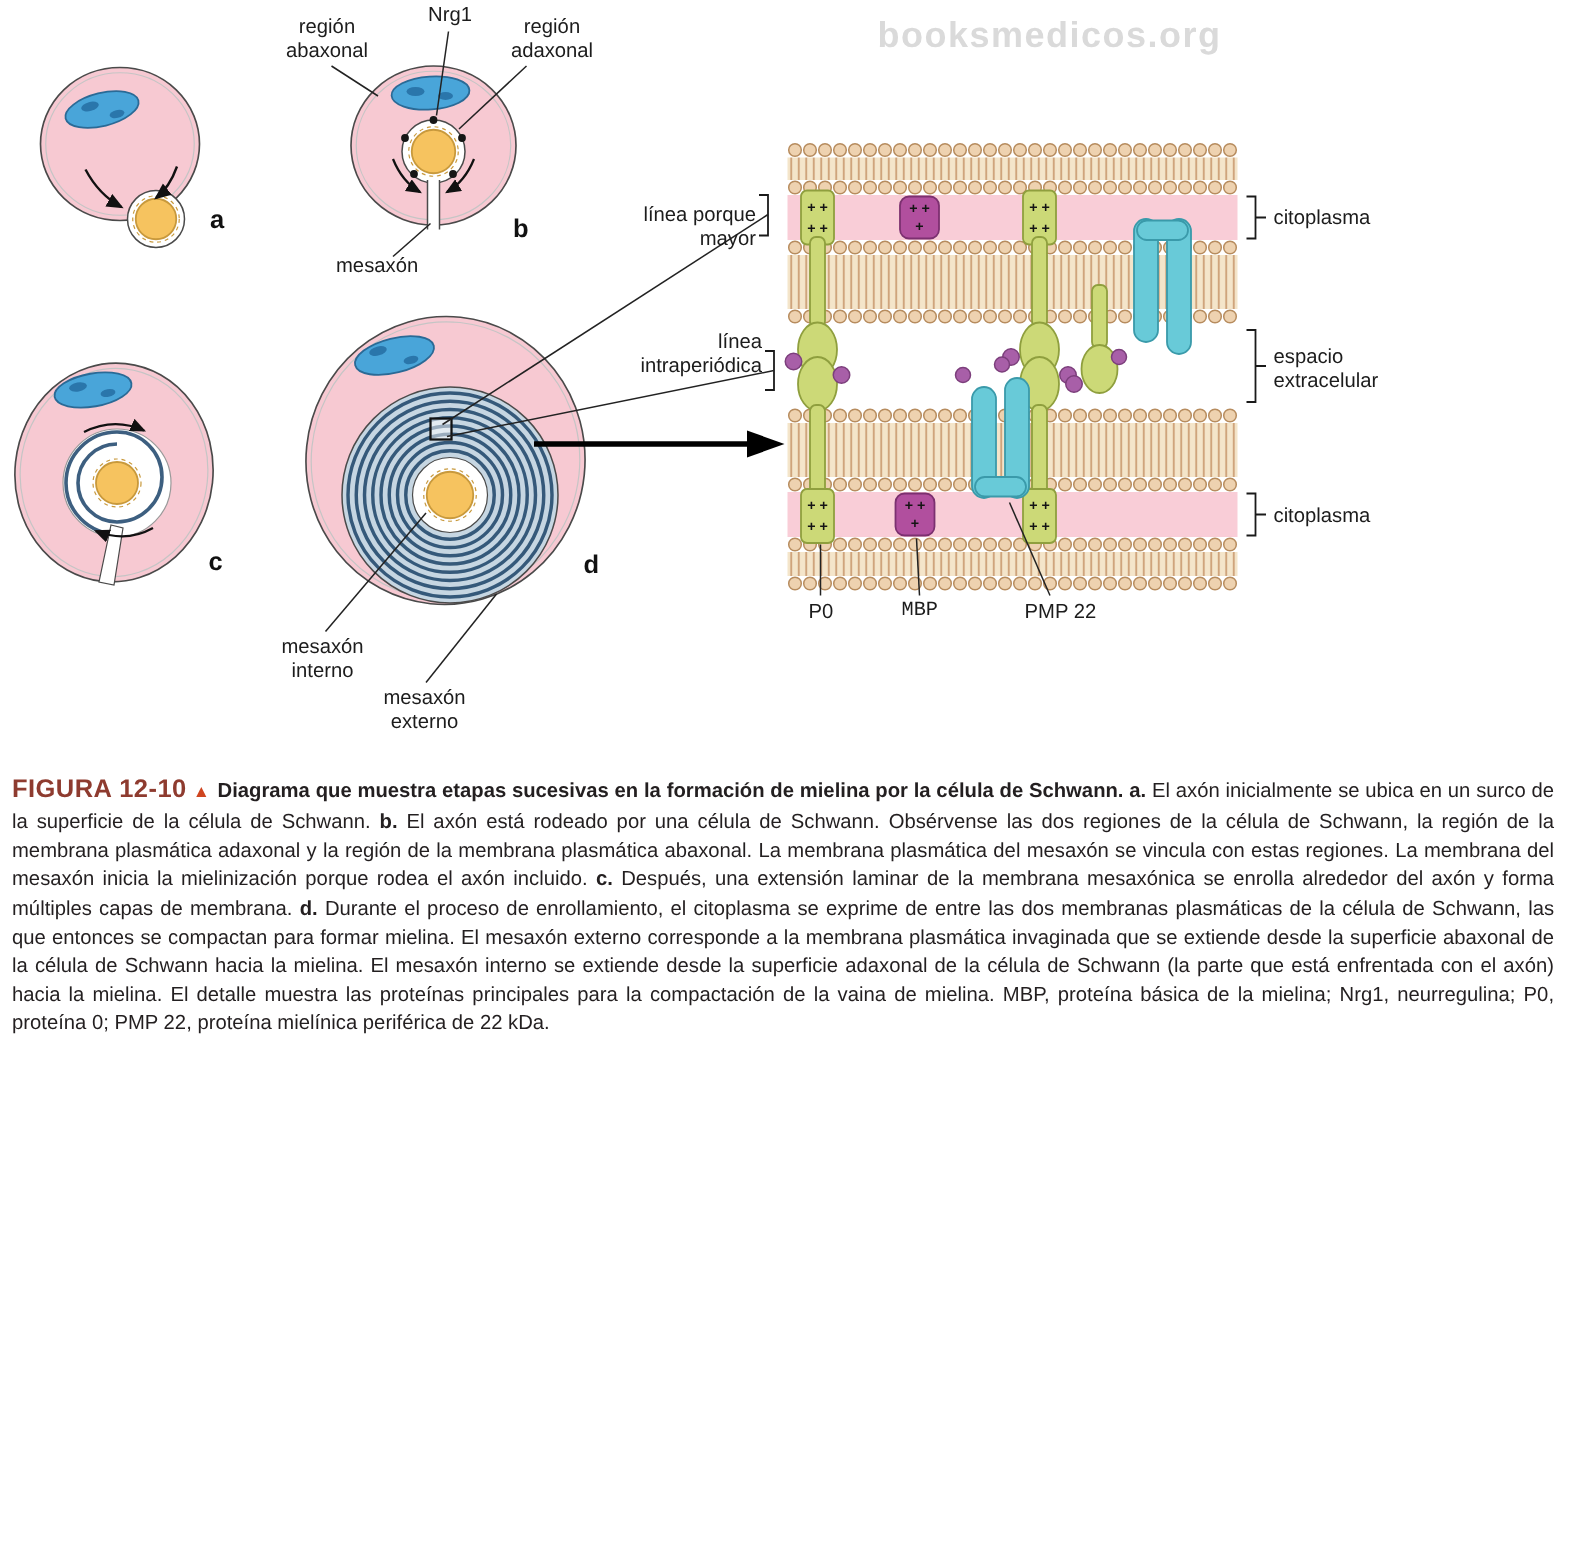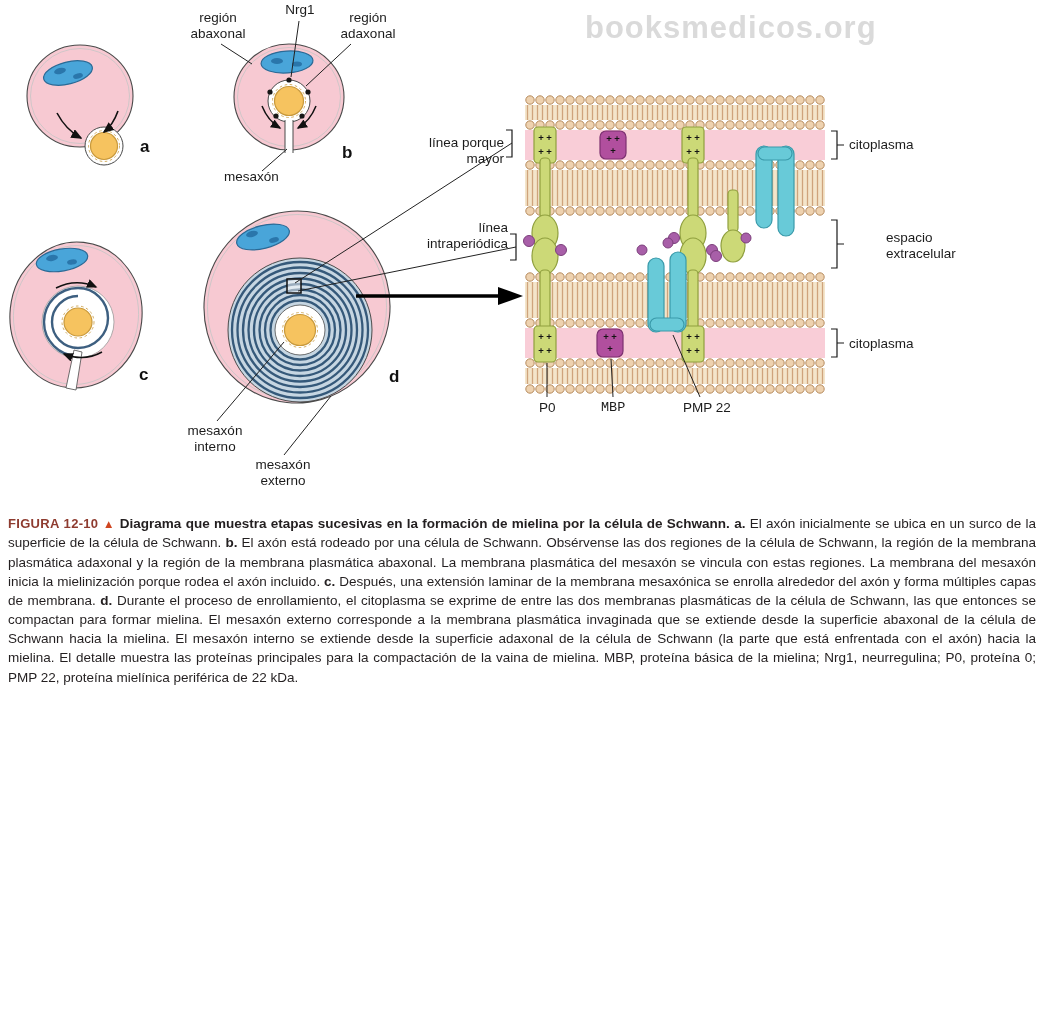--- a/index.html
+++ b/index.html
@@ -4,25 +4,25 @@
 <style>
   * { box-sizing: border-box; }
   html,body { margin:0; padding:0; background:#ffffff; }
   body { width:1053px; height:1029px; font-family:"Liberation Sans", sans-serif; }
   .page { position:relative; width:1053px; height:1029px; background:#fff; overflow:hidden; }
   svg.canvas { position:absolute; left:0; top:0; }
   .lbl { position:absolute; font-size:13.5px; line-height:1.16; color:#1c1c1c; white-space:pre-line; }
   .ctr { text-align:center; }
   .rgt { text-align:right; }
   .panel-letter { font-size:17px; font-weight:700; color:#111; }
-  .watermark { position:absolute; left:585px; top:10px; font-size:31px; font-weight:700;
+  .watermark { position:absolute; left:585px; top:10px; font-size:24px; font-weight:700;
                color:#dadada; letter-spacing:1px; }
   .caption { position:absolute; left:8px; top:514px; width:1028px; margin:0;
              font-size:13.5px; line-height:1.42; color:#231f20; text-align:justify; }
-  .cap-fig { font-weight:700; font-size:13px; color:#8e3b2f; letter-spacing:0.3px; }
+  .cap-fig { font-weight:700; font-size:17px; color:#8e3b2f; letter-spacing:0.3px; }
   .cap-tri { color:#cf4520; font-size:11.5px; margin:0 5px 0 4px; }
   .cap-b { font-weight:700; }
   .cap-i { }
   text.plus { font-family:"Liberation Sans", sans-serif; font-size:9.5px; font-weight:bold;
               fill:#141414; text-anchor:middle; }
 </style>
 </head>
 <body>
 
 <div class="page">
@@ -272,21 +272,21 @@
 interno</div>
   <div class="lbl ctr" style="left:243px; top:457px; width:80px;">mesaxón
 externo</div>
 
   <div class="lbl rgt" style="left:404px; top:135px; width:100px;">línea porque
 mayor</div>
   <div class="lbl rgt" style="left:406px; top:220px; width:102px;">línea
 intraperiódica</div>
 
   <div class="lbl" style="left:849px; top:137px;">citoplasma</div>
-  <div class="lbl" style="left:849px; top:230px;margin-left:37px;">espacio
+  <div class="lbl" style="left:849px; top:230px;">espacio
 extracelular</div>
   <div class="lbl" style="left:849px; top:336px;">citoplasma</div>
 
   <div class="lbl" style="left:539px; top:400px;">P0</div>
   <div class="lbl" style="left:601px; top:400px;font-family:Liberation Mono, monospace;">MBP</div>
   <div class="lbl" style="left:683px; top:400px;">PMP 22</div>
 
   <p class="caption"><span class="cap-fig">FIGURA 12-10</span><span class="cap-tri">▲</span><span class="cap-b">Diagrama que muestra etapas sucesivas en la formación de mielina por la célula de Schwann.</span><span class="cap-b"> a.</span><span> El axón inicialmente se ubica en un surco de la superficie de la célula de Schwann.</span><span class="cap-b"> b.</span><span> El axón está rodeado por una célula de Schwann. Obsérvense las dos regiones de la célula de Schwann, la región de la membrana plasmática adaxonal y la región de la membrana plasmática abaxonal. La membrana plasmática del mesaxón se vincula con estas regiones. La membrana del mesaxón inicia la mielinización porque rodea el axón incluido.</span><span class="cap-b"> c.</span><span> Después, una extensión laminar de la membrana mesaxónica se enrolla alrededor del axón y forma múltiples capas de membrana.</span><span class="cap-b"> d.</span><span> Durante el proceso de enrollamiento, el citoplasma se exprime de entre las dos membranas plasmáticas de la célula de Schwann, las que entonces se compactan para formar mielina. El mesaxón externo corresponde a la membrana plasmática invaginada que se extiende desde la superficie abaxonal de la célula de Schwann hacia la mielina. El mesaxón interno se extiende desde la superficie adaxonal de la célula de Schwann (la parte que está enfrentada con el axón) hacia la mielina. El </span><span class="cap-i">detalle</span><span> muestra las proteínas principales para la compactación de la vaina de mielina. </span><span class="cap-i">MBP,</span><span> proteína básica de la mielina; </span><span class="cap-i">Nrg1</span><span>, neurregulina; </span><span class="cap-i">P0</span><span>, proteína 0; </span><span class="cap-i">PMP 22</span><span>, proteína mielínica periférica de 22 kDa.</span></p>
 
 </div>

